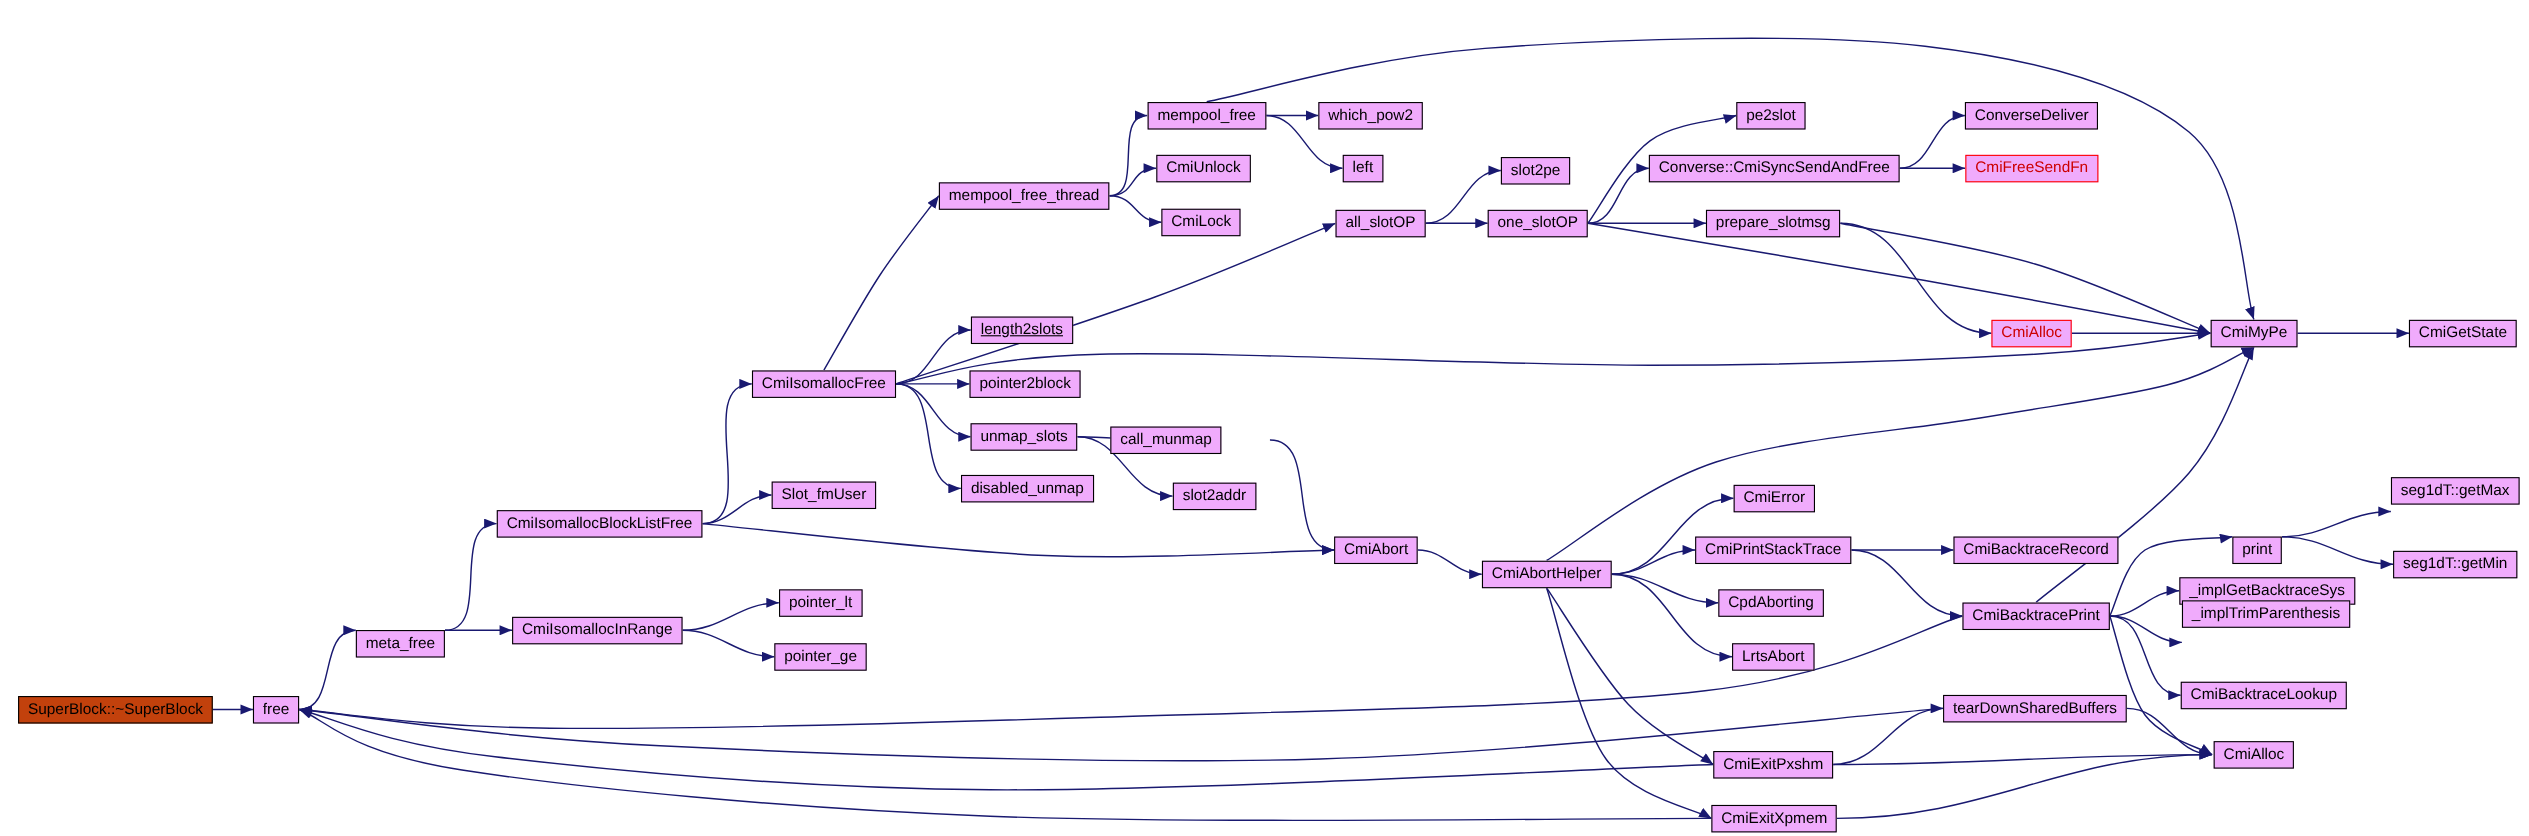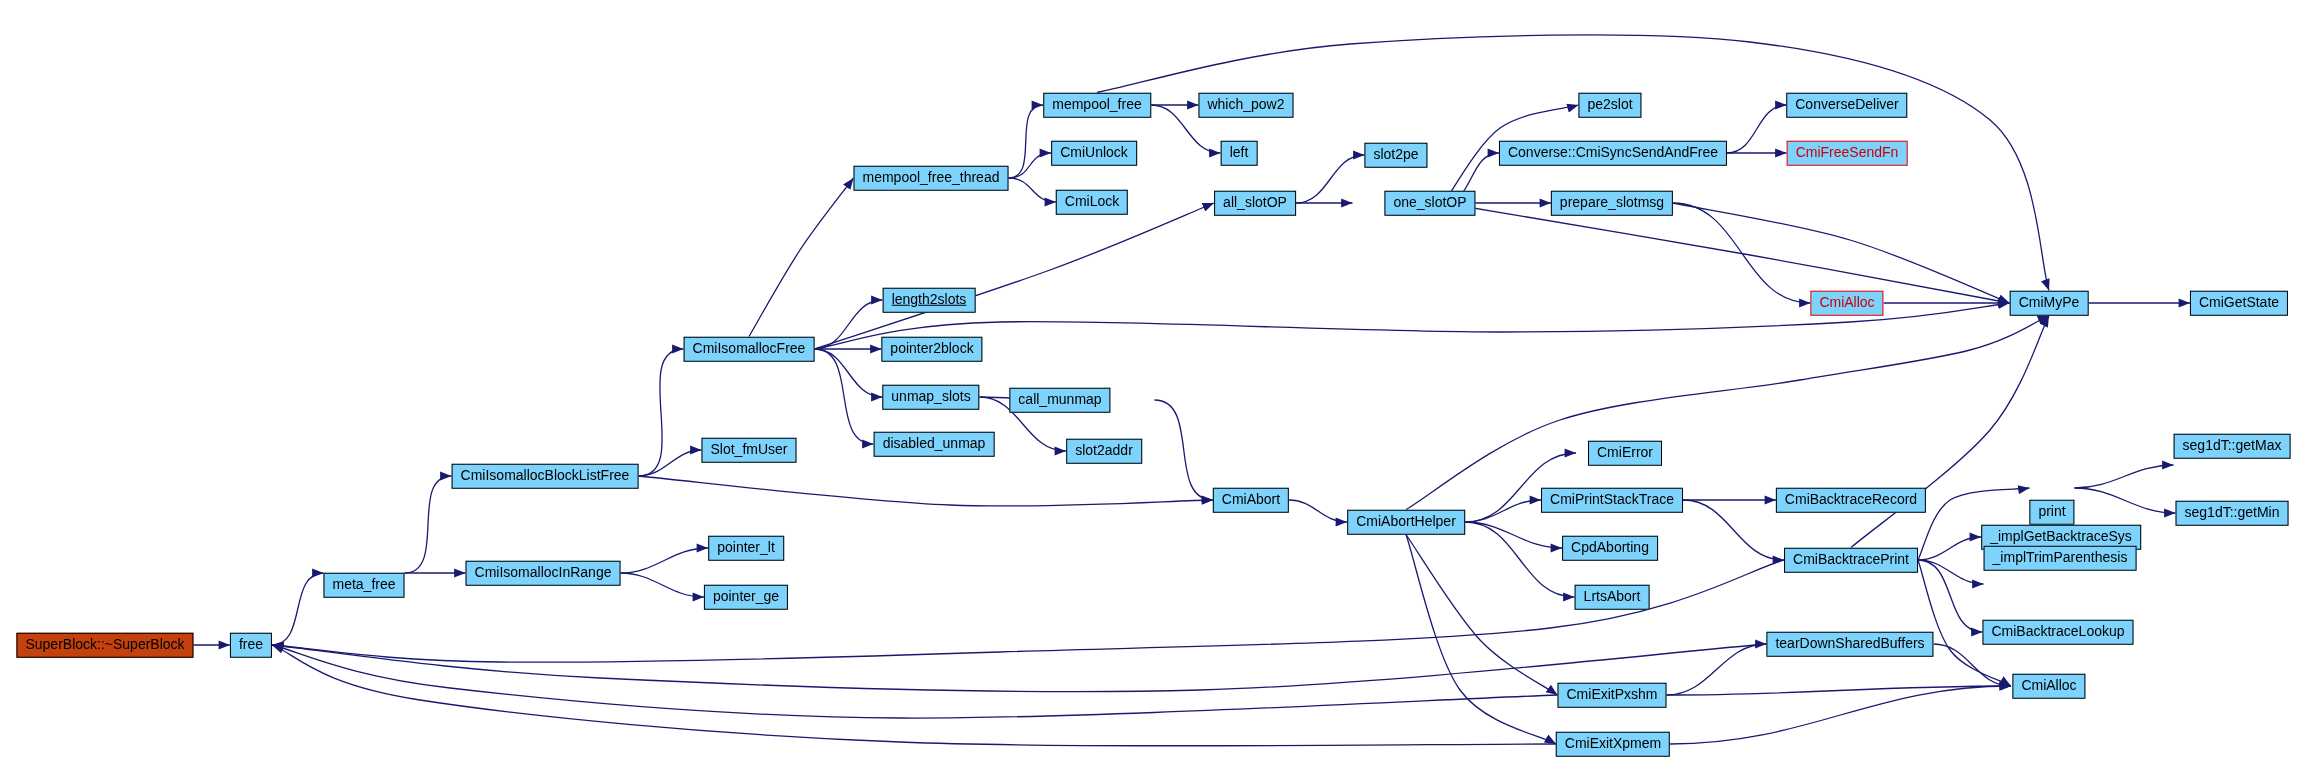--- a/index.html
+++ b/index.html
@@ -1,19 +1,19 @@
 <!DOCTYPE html>
 <html><head>
 <meta charset="utf-8">
 <style>
   html,body{margin:0;padding:0;background:#ffffff}
   #graph{position:relative;width:2299px;height:760px;background:#ffffff;overflow:hidden;
          font-family:"Liberation Sans", sans-serif;}
   #edges{position:absolute;left:0;top:0;z-index:1}
-  .node{position:absolute;transform:translate(-50%,-50%);background:#7dd3fc;
+  .node{position:absolute;transform:translate(-50%,-50%);background:#f0abfc;
         border:1.5px solid #000000;padding:2px 8px 3px 8px;font-size:14px;line-height:1.25;
         white-space:nowrap;color:#000000;z-index:2;cursor:pointer;box-sizing:border-box}
   .node.root{background:#c2410c;font-weight:normal}
   .node.truncated{border-color:#ff0000;color:#cc0000}
   path.edge{fill:none;stroke-width:1.3px}
 </style>
 </head>
 <body>
 
 <div id="graph" style="background: rgb(255, 255, 255);">
@@ -102,40 +102,40 @@
     <div class="node" style="left: 931px; top: 397px;">unmap_slots</div>
     <div class="node" style="left: 934px; top: 444px;">disabled_unmap</div>
     <div class="node" style="left: 931px; top: 178px;">mempool_free_thread</div>
     <div class="node" style="left: 1097px; top: 105px;">mempool_free</div>
     <div class="node" style="left: 1246px; top: 105px;">which_pow2</div>
     <div class="node" style="left: 1239px; top: 153px;">left</div>
     <div class="node" style="left: 1094px; top: 153px;">CmiUnlock</div>
     <div class="node" style="left: 1092px; top: 202px;">CmiLock</div>
     <div class="node" style="left: 1255px; top: 203px;">all_slotOP</div>
     <div class="node" style="left: 1396px; top: 155px;">slot2pe</div>
-    <div class="node" style="left: 1398px; top: 203px; margin-left: 32px;">one_slotOP</div>
+    <div class="node" style="left: 1398px; top: 203px;">one_slotOP</div>
     <div class="node" style="left: 1610px; top: 105px;">pe2slot</div>
     <div class="node" style="left: 1613px; top: 153px;">Converse::CmiSyncSendAndFree</div>
     <div class="node" style="left: 1847px; top: 105px;">ConverseDeliver</div>
     <div class="node truncated" style="left: 1847px; top: 153px;">CmiFreeSendFn</div>
     <div class="node" style="left: 1612px; top: 203px;">prepare_slotmsg</div>
     <div class="node truncated" style="left: 1847px; top: 303px;">CmiAlloc</div>
     <div class="node" style="left: 2049px; top: 303px;">CmiMyPe</div>
     <div class="node" style="left: 2239px; top: 303px;">CmiGetState</div>
     <div class="node" style="left: 1060px; top: 400px;">call_munmap</div>
     <div class="node" style="left: 1104px; top: 451px;">slot2addr</div>
     <div class="node" style="left: 1251px; top: 500px;">CmiAbort</div>
     <div class="node" style="left: 1406px; top: 522px;">CmiAbortHelper</div>
-    <div class="node" style="left: 1613px; top: 453px; margin-left: 12px;">CmiError</div>
+    <div class="node" style="left: 1613px; top: 453px;">CmiError</div>
     <div class="node" style="left: 1612px; top: 500px;">CmiPrintStackTrace</div>
     <div class="node" style="left: 1610px; top: 548px;">CpdAborting</div>
     <div class="node" style="left: 1612px; top: 597px;">LrtsAbort</div>
     <div class="node" style="left: 1851px; top: 500px;">CmiBacktraceRecord</div>
     <div class="node" style="left: 1851px; top: 560px;">CmiBacktracePrint</div>
-    <div class="node" style="left: 2052px; top: 512px;">print</div>
+    <div class="node" style="left: 2052px; top: 500px;">print</div>
     <div class="node" style="left: 2232px; top: 446px;">seg1dT::getMax</div>
     <div class="node" style="left: 2232px; top: 513px;">seg1dT::getMin</div>
     <div class="node" style="left: 2061px; top: 537px;">_implGetBacktraceSys</div>
     <div class="node" style="left: 2060px; top: 558px;">_implTrimParenthesis</div>
     <div class="node" style="left: 2058px; top: 632px;">CmiBacktraceLookup</div>
     <div class="node" style="left: 1850px; top: 644px;">tearDownSharedBuffers</div>
     <div class="node" style="left: 2049px; top: 686px;">CmiAlloc</div>
     <div class="node" style="left: 1612px; top: 695px;">CmiExitPxshm</div>
     <div class="node" style="left: 1613px; top: 744px;">CmiExitXpmem</div>
   </div>

